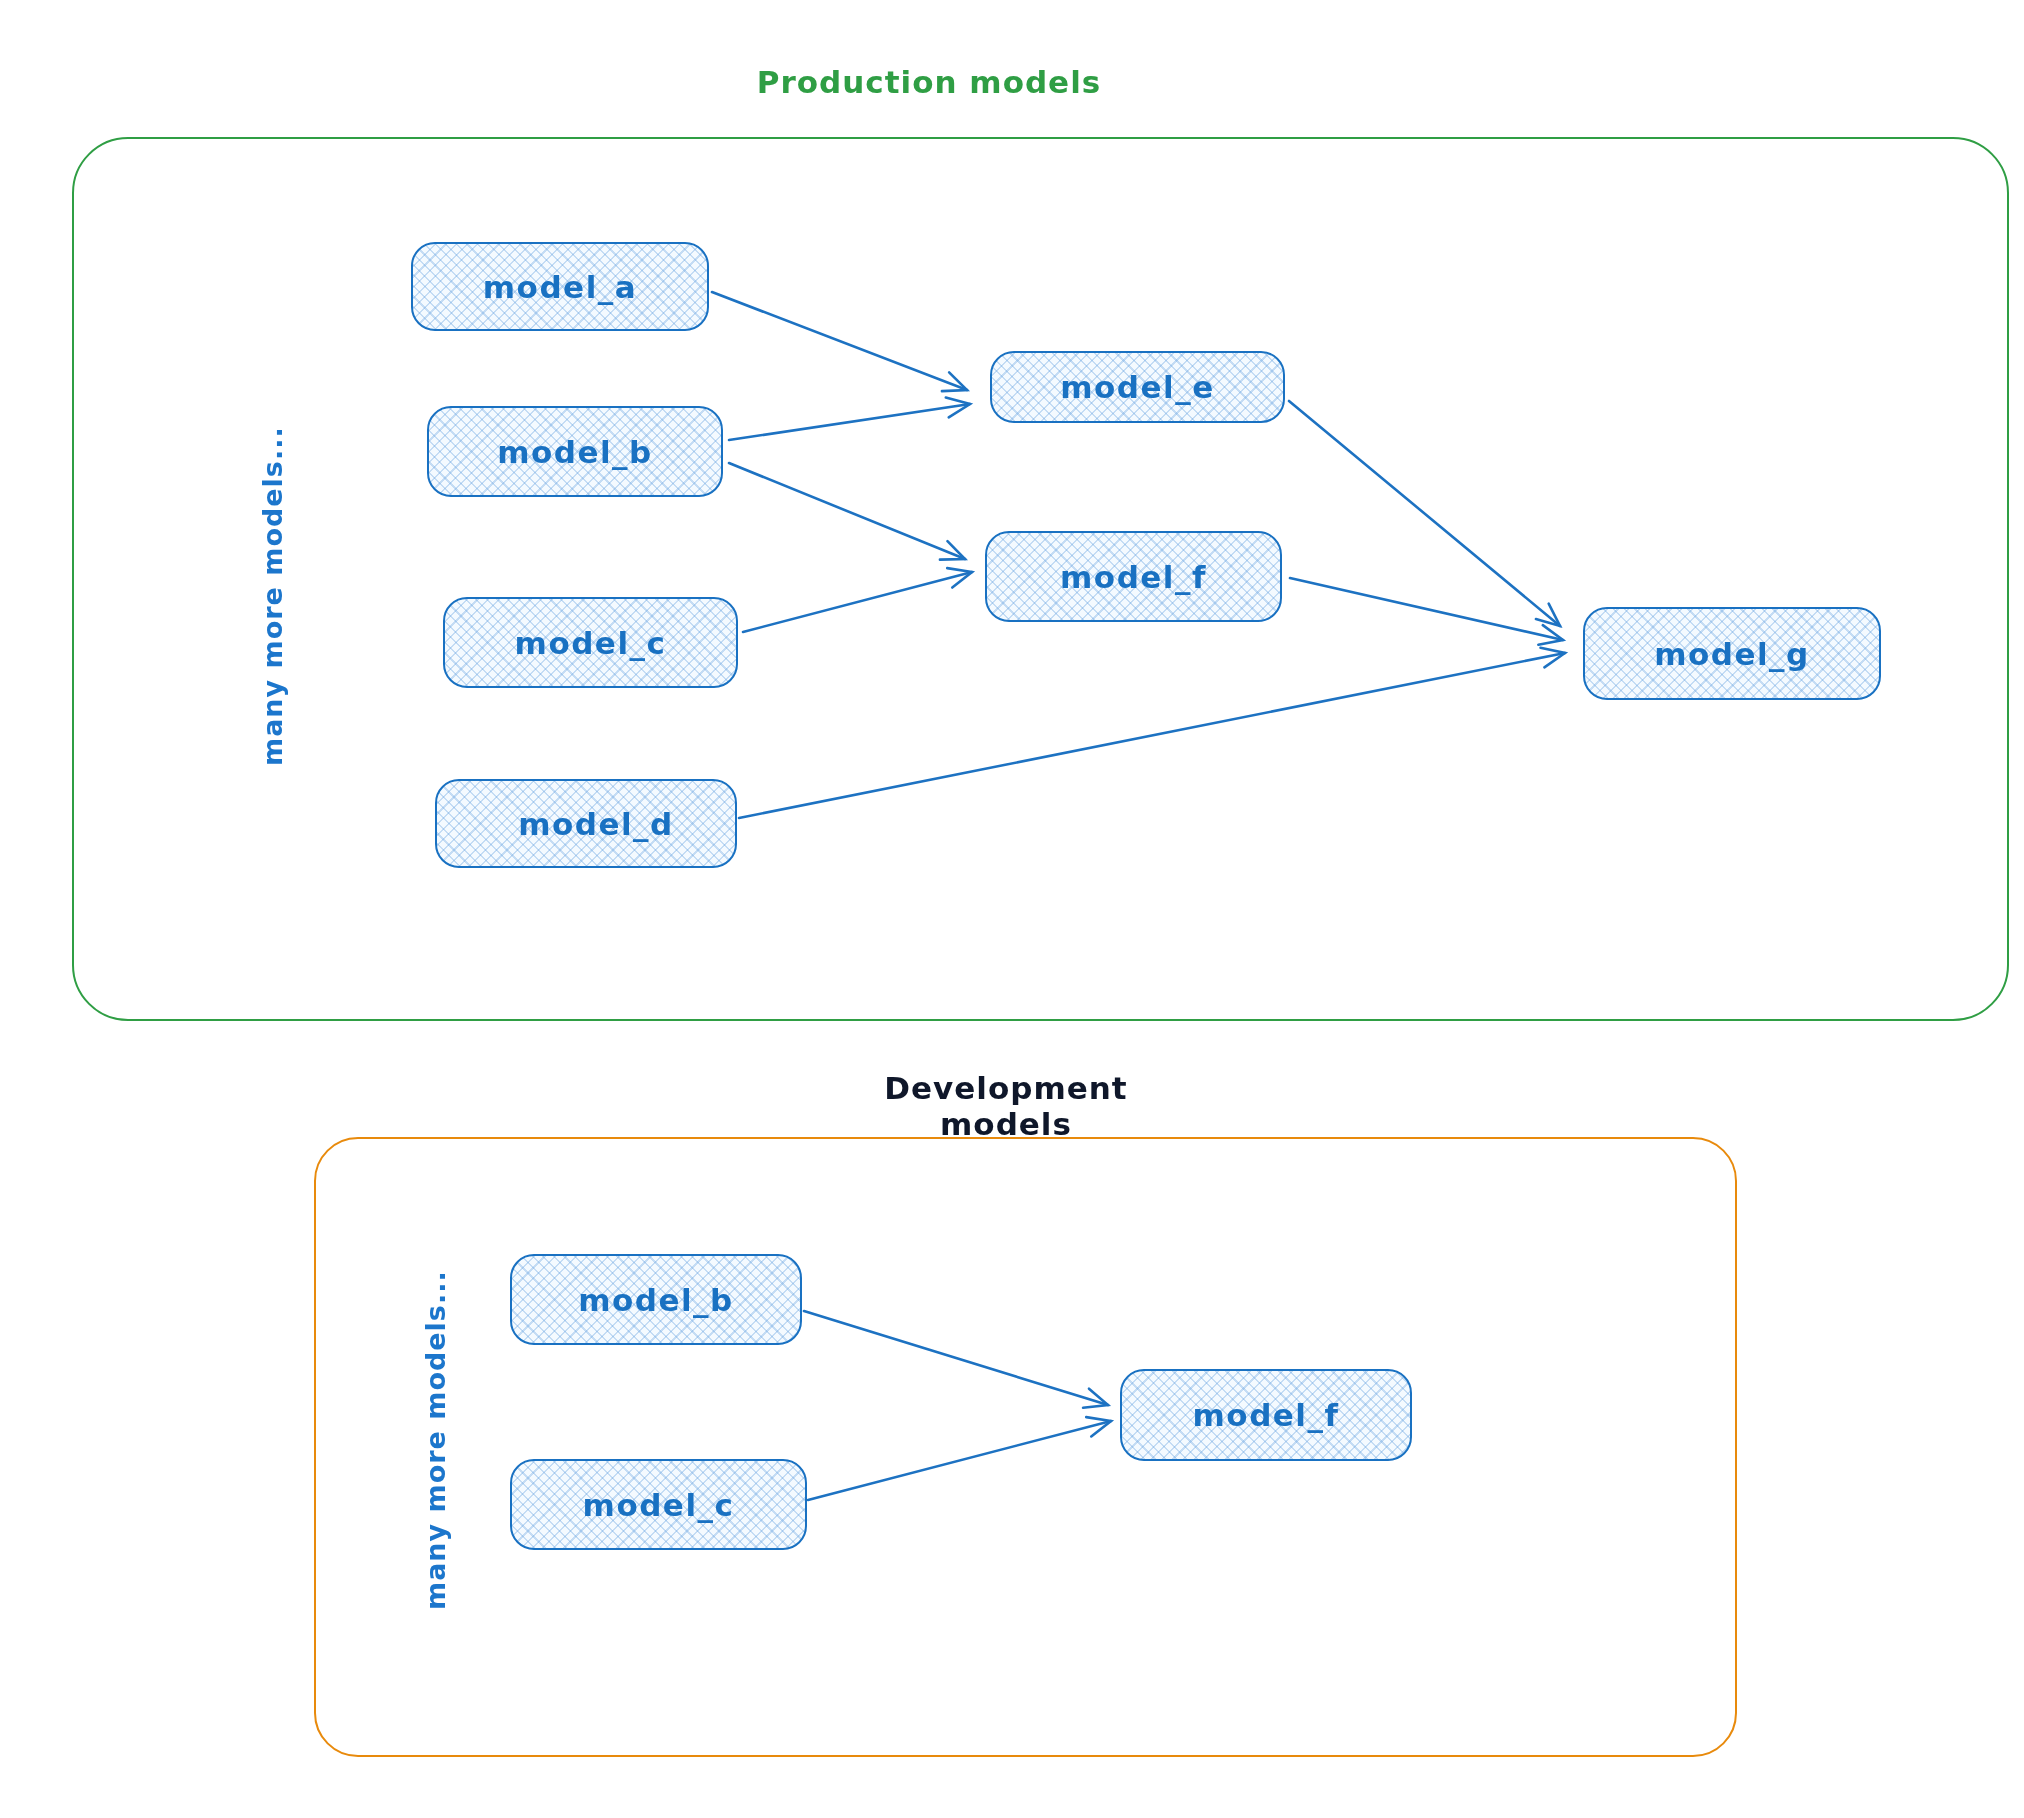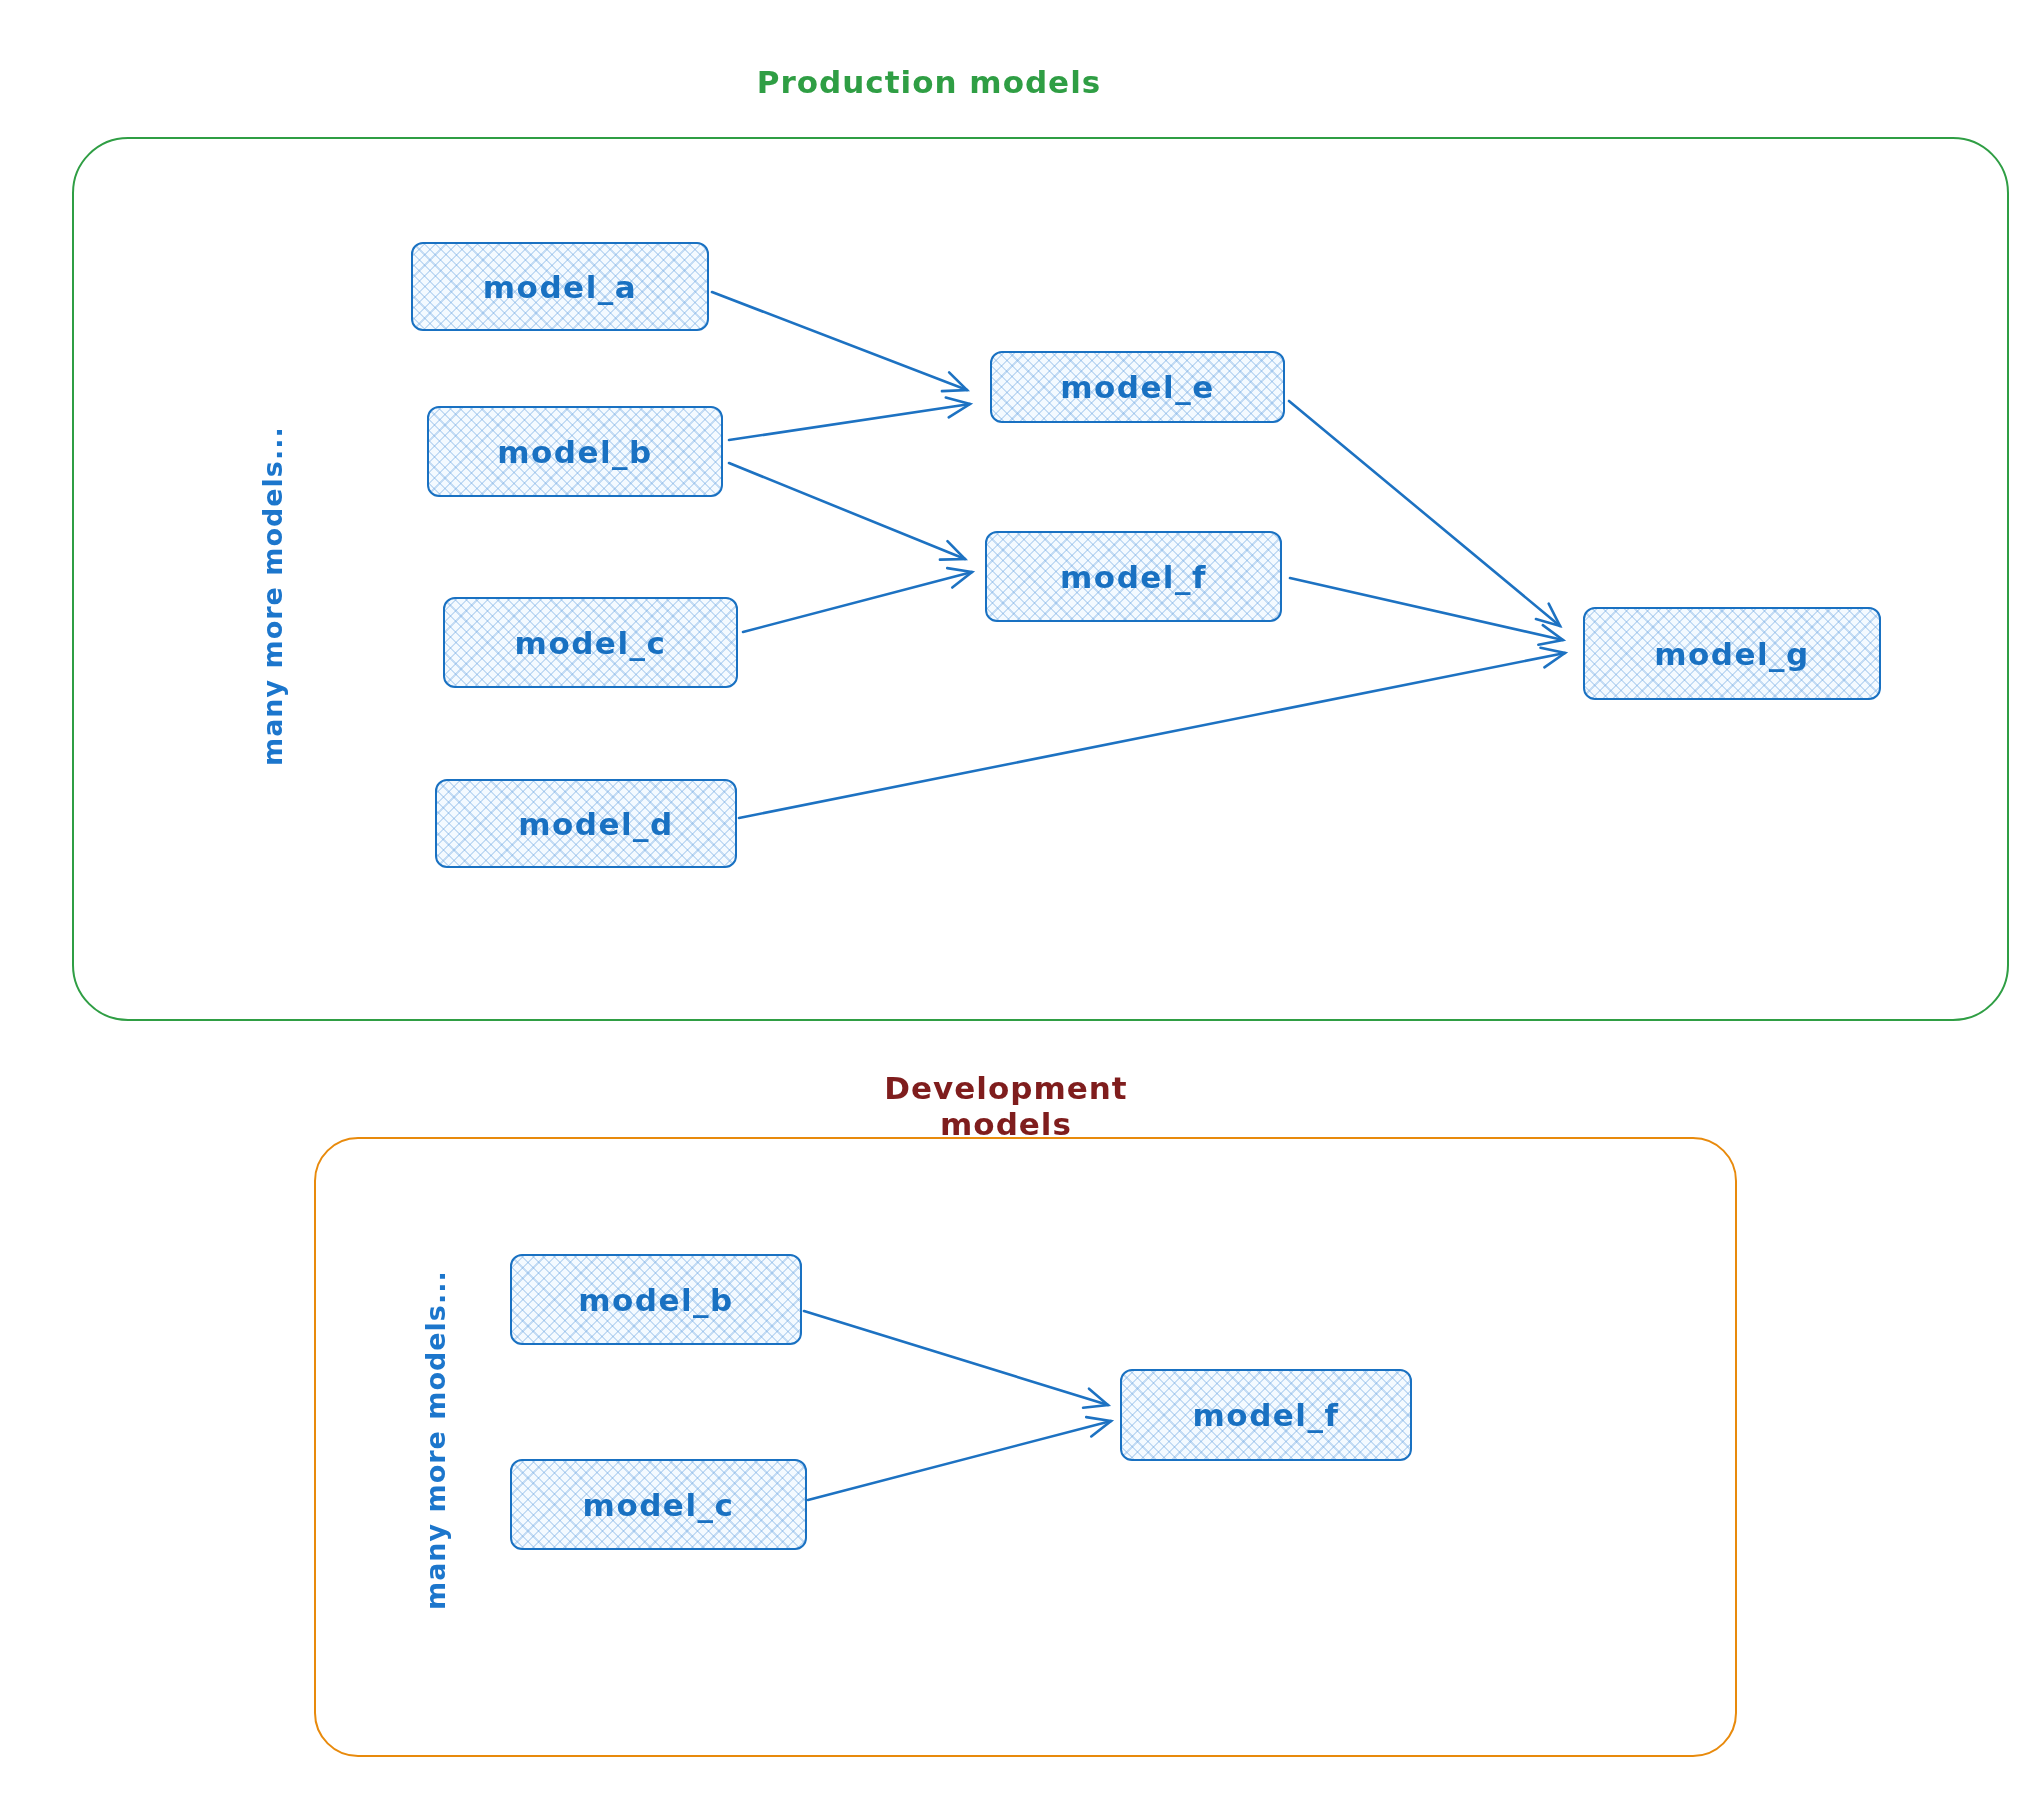--- a/index.html
+++ b/index.html
@@ -15,21 +15,21 @@
   }
   .section-title {
     position: absolute;
     width: 360px;
     text-align: center;
     font-size: 31px;
     font-weight: 600;
     letter-spacing: 1px;
   }
   .title-production { left: 713px; top: 64px; color: #2f9e44; }
-  .title-development { left: 790px; top: 1070px; color: #7f1d1d; }
+  .title-development { left: 790px; top: 1070px; color: #0f172a; }
   .frame {
     position: absolute;
     background: transparent;
   }
   .frame-production {
     left: 36px; top: 137px; width: 1937px; height: 884px;
     border: 2.5px solid #2f9e44;
     border-radius: 56px;
   }
   .frame-development {
@@ -50,21 +50,21 @@
     white-space: nowrap;
   }
   .side-label-production { left: 73px; top: 584px; }
   .side-label-development { left: 236px; top: 1428px; }
   .node {
     position: absolute;
     display: flex;
     align-items: center;
     justify-content: center;
     border: 2.5px solid #1971c2;
-    border-radius: 12px;
+    border-radius: 24px;
     background-color: #f4faff;
     background-image:
       repeating-linear-gradient(45deg,  rgba(96,158,222,0.32) 0 1.6px, transparent 1.6px 7.5px),
       repeating-linear-gradient(135deg, rgba(96,158,222,0.32) 0 1.6px, transparent 1.6px 7.5px);
     color: #1971c2;
     font-size: 31px;
     font-weight: 600;
     letter-spacing: 1.5px;
   }
   .n-pa { left: 375px; top: 242px; width: 298px; height: 89px; }

